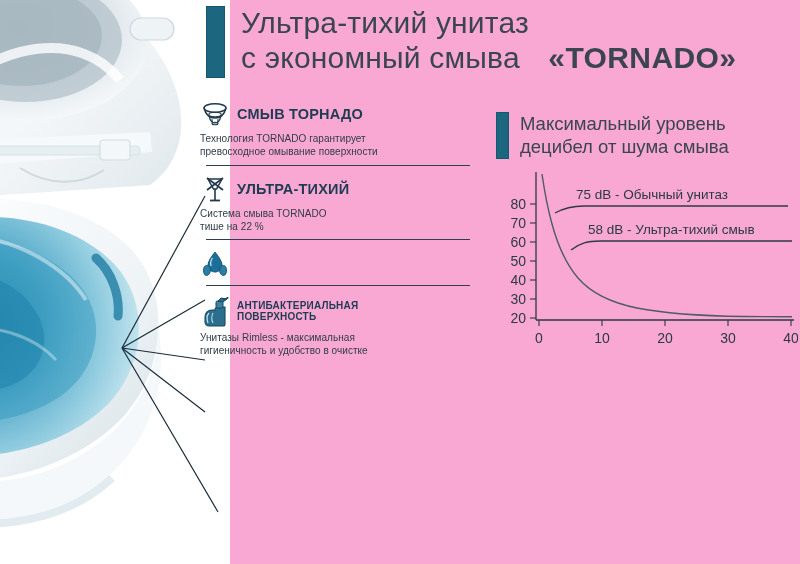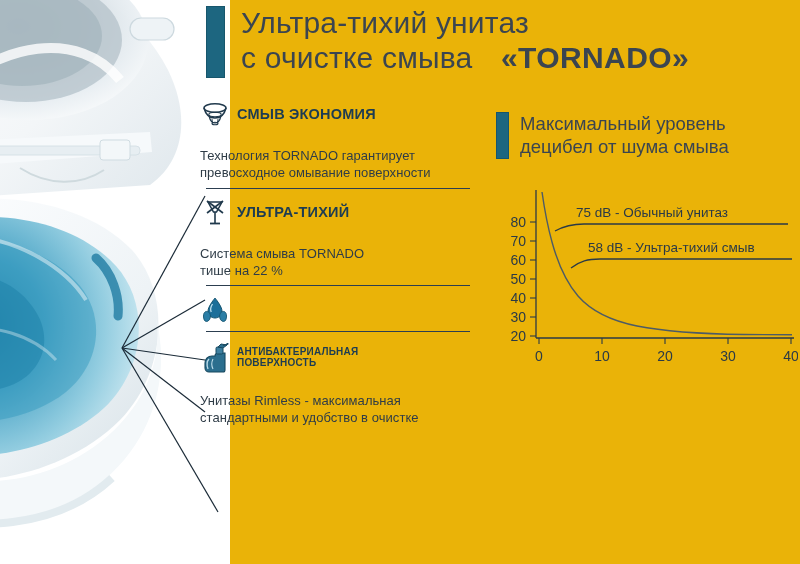--- a/index.html
+++ b/index.html
@@ -3,21 +3,21 @@
 <meta charset="utf-8">
 <style>
   * { box-sizing: border-box; margin: 0; padding: 0; }
   html, body { width: 800px; height: 564px; }
   body {
     font-family: "Liberation Sans", sans-serif;
     background: #ffffff;
     overflow: hidden;
     position: relative;
   }
-  #page { position: relative; width: 800px; height: 564px; background: #eab308; overflow: hidden; }
+  #page { position: relative; width: 800px; height: 564px; background: #f9a8d4; overflow: hidden; }
 
   
   .photo { position: absolute; left: 0; top: 0; width: 230px; height: 564px; overflow: hidden; }
   .photo svg { display: block; }
 
   
   .title-wrap { position: absolute; left: 206px; top: 6px; display: flex; align-items: flex-start; }
   .accent-bar { width: 19px; height: 72px; background: #1d6680; flex: none; border: 1px solid #17566c; }
   .title-text { margin-left: 16px; color: #3b4550; line-height: 1.16; }
   .title-line { font-size: 30px; font-weight: 300; letter-spacing: .2px; white-space: nowrap; }
@@ -31,34 +31,34 @@
     border-top: 1.4px solid #2c3e50;
   }
   .feature:last-child .divider { display: none; }
   .fhead { display: flex; align-items: center; gap: 7px; height: 30px; }
   .ficon { width: 30px; height: 30px; flex: none; display: flex; align-items: center; justify-content: center; }
   .ftitle {
     font-size: 14.5px; font-weight: 700; color: #1d3c52;
     letter-spacing: .2px; line-height: 1.08; white-space: pre-line;
   }
   .fbody {
-    font-size: 13px; color: #2f3c47; line-height: 1.33;
-    margin-top: 17px; white-space: pre-line; letter-spacing: .05px;
+    font-size: 10px; color: #2f3c47; line-height: 1.33;
+    margin-top: 2px; white-space: pre-line; letter-spacing: .05px;
   }
   .f-anti .ftitle { font-size: 10px; }
 
   
   .connectors { position: absolute; left: 0; top: 0; width: 800px; height: 564px; pointer-events: none; }
 
   
   .chart-head { position: absolute; left: 496px; top: 112px; display: flex; align-items: flex-start; }
   .chart-head .accent-bar { width: 13px; height: 47px; }
   .chart-head .ch-text { margin-left: 11px; color: #3b4550; font-size: 18.5px; font-weight: 300; line-height: 1.26; white-space: pre-line; }
 
-  .chart { position: absolute; left: 492px; top: 186px; width: 306px; height: 186px; }
+  .chart { position: absolute; left: 492px; top: 168px; width: 306px; height: 186px; }
   .chart svg { display: block; }
 </style>
 </head>
 <body>
 
 <div id="page">
 
   <div class="photo">
     <svg width="230" height="564" viewBox="0 0 230 564">
       <defs>
@@ -114,21 +114,21 @@
         <path d="M-90,466 C-30,494 62,486 120,424 C150,392 162,352 156,318 C170,372 156,436 104,480 C50,526 -40,534 -94,508 Z" fill="#f4f8fa"></path>
         <path d="M-94,506 C-30,536 58,528 112,478" fill="none" stroke="#e2ebef" stroke-width="8"></path>
       </g>
     </svg>
   </div>
 
   <div class="title-wrap">
     <div class="accent-bar"></div>
     <div class="title-text">
       <div class="title-line">Ультра-тихий унитаз</div>
-      <div class="title-line"><span>с очистке смыва </span><span class="brand">«TORNADO»</span></div>
+      <div class="title-line"><span>с экономный смыва </span><span class="brand">«TORNADO»</span></div>
     </div>
   </div>
 
   <svg class="connectors">
     <g stroke="#1b2b38" stroke-width="1.2" fill="none">
       <line x1="122" y1="348" x2="205" y2="196"></line>
       <line x1="122" y1="348" x2="205" y2="300"></line>
       <line x1="122" y1="348" x2="205" y2="360"></line>
       <line x1="122" y1="348" x2="205" y2="412"></line>
       <line x1="122" y1="348" x2="218" y2="512"></line>
@@ -143,21 +143,21 @@
           <svg width="28" height="26" viewBox="0 0 28 26">
             <ellipse cx="14" cy="6" rx="11" ry="4.2" fill="none" stroke="#20394c" stroke-width="1.5"></ellipse>
             <path d="M3,6 C4.5,12 8,16 14,16 C20,16 23.5,12 25,6" fill="none" stroke="#20394c" stroke-width="1.5"></path>
             <ellipse cx="14" cy="12.5" rx="6.2" ry="2.2" fill="none" stroke="#20394c" stroke-width="1.1"></ellipse>
             <path d="M8,14 C9,18 11,21 14,21 C17,21 19,18 20,14" fill="none" stroke="#20394c" stroke-width="1.2"></path>
             <ellipse cx="14" cy="21.5" rx="3" ry="1.3" fill="none" stroke="#20394c" stroke-width="1.1"></ellipse>
             <line x1="11" y1="17" x2="11.5" y2="21" stroke="#20394c" stroke-width="0.9"></line>
             <line x1="17" y1="17" x2="16.5" y2="21" stroke="#20394c" stroke-width="0.9"></line>
           </svg>
         </span>
-        <span class="ftitle">СМЫВ ЭКОНОМИЯ</span>
+        <span class="ftitle">СМЫВ ТОРНАДО</span>
       </div>
       <div class="fbody">Технология TORNADO гарантирует
 превосходное омывание поверхности</div>
       <div class="divider"></div>
     </div>
 
     <div class="feature f-quiet" style="padding-top:9px;">
       <div class="fhead">
         <span class="ficon">
           <svg width="24" height="28" viewBox="0 0 24 28">
@@ -199,21 +199,21 @@
             <rect x="15" y="4" width="7" height="7" rx="1.4" fill="#3d7f9f" stroke="#17485f" stroke-width="1"></rect>
             <path d="M17,4 L20,1 L26,2 L22,5 Z" fill="#2b6e8e" stroke="#17485f" stroke-width="1"></path>
             <line x1="22" y1="2.5" x2="27" y2="1" stroke="#17485f" stroke-width="1.2"></line>
             <circle cx="26.5" cy="0.8" r="1" fill="#17485f"></circle>
           </svg>
         </span>
         <span class="ftitle">АНТИБАКТЕРИАЛЬНАЯ
 ПОВЕРХНОСТЬ</span>
       </div>
       <div class="fbody">Унитазы Rimless - максимальная
-стандартными и удобство в очистке</div>
+гигиеничность и удобство в очистке</div>
 
     </div>
 
   </div>
 
   <div class="chart-head">
     <div class="accent-bar"></div>
     <div class="ch-text">Максимальный уровень
 децибел от шума смыва</div>
   </div>

